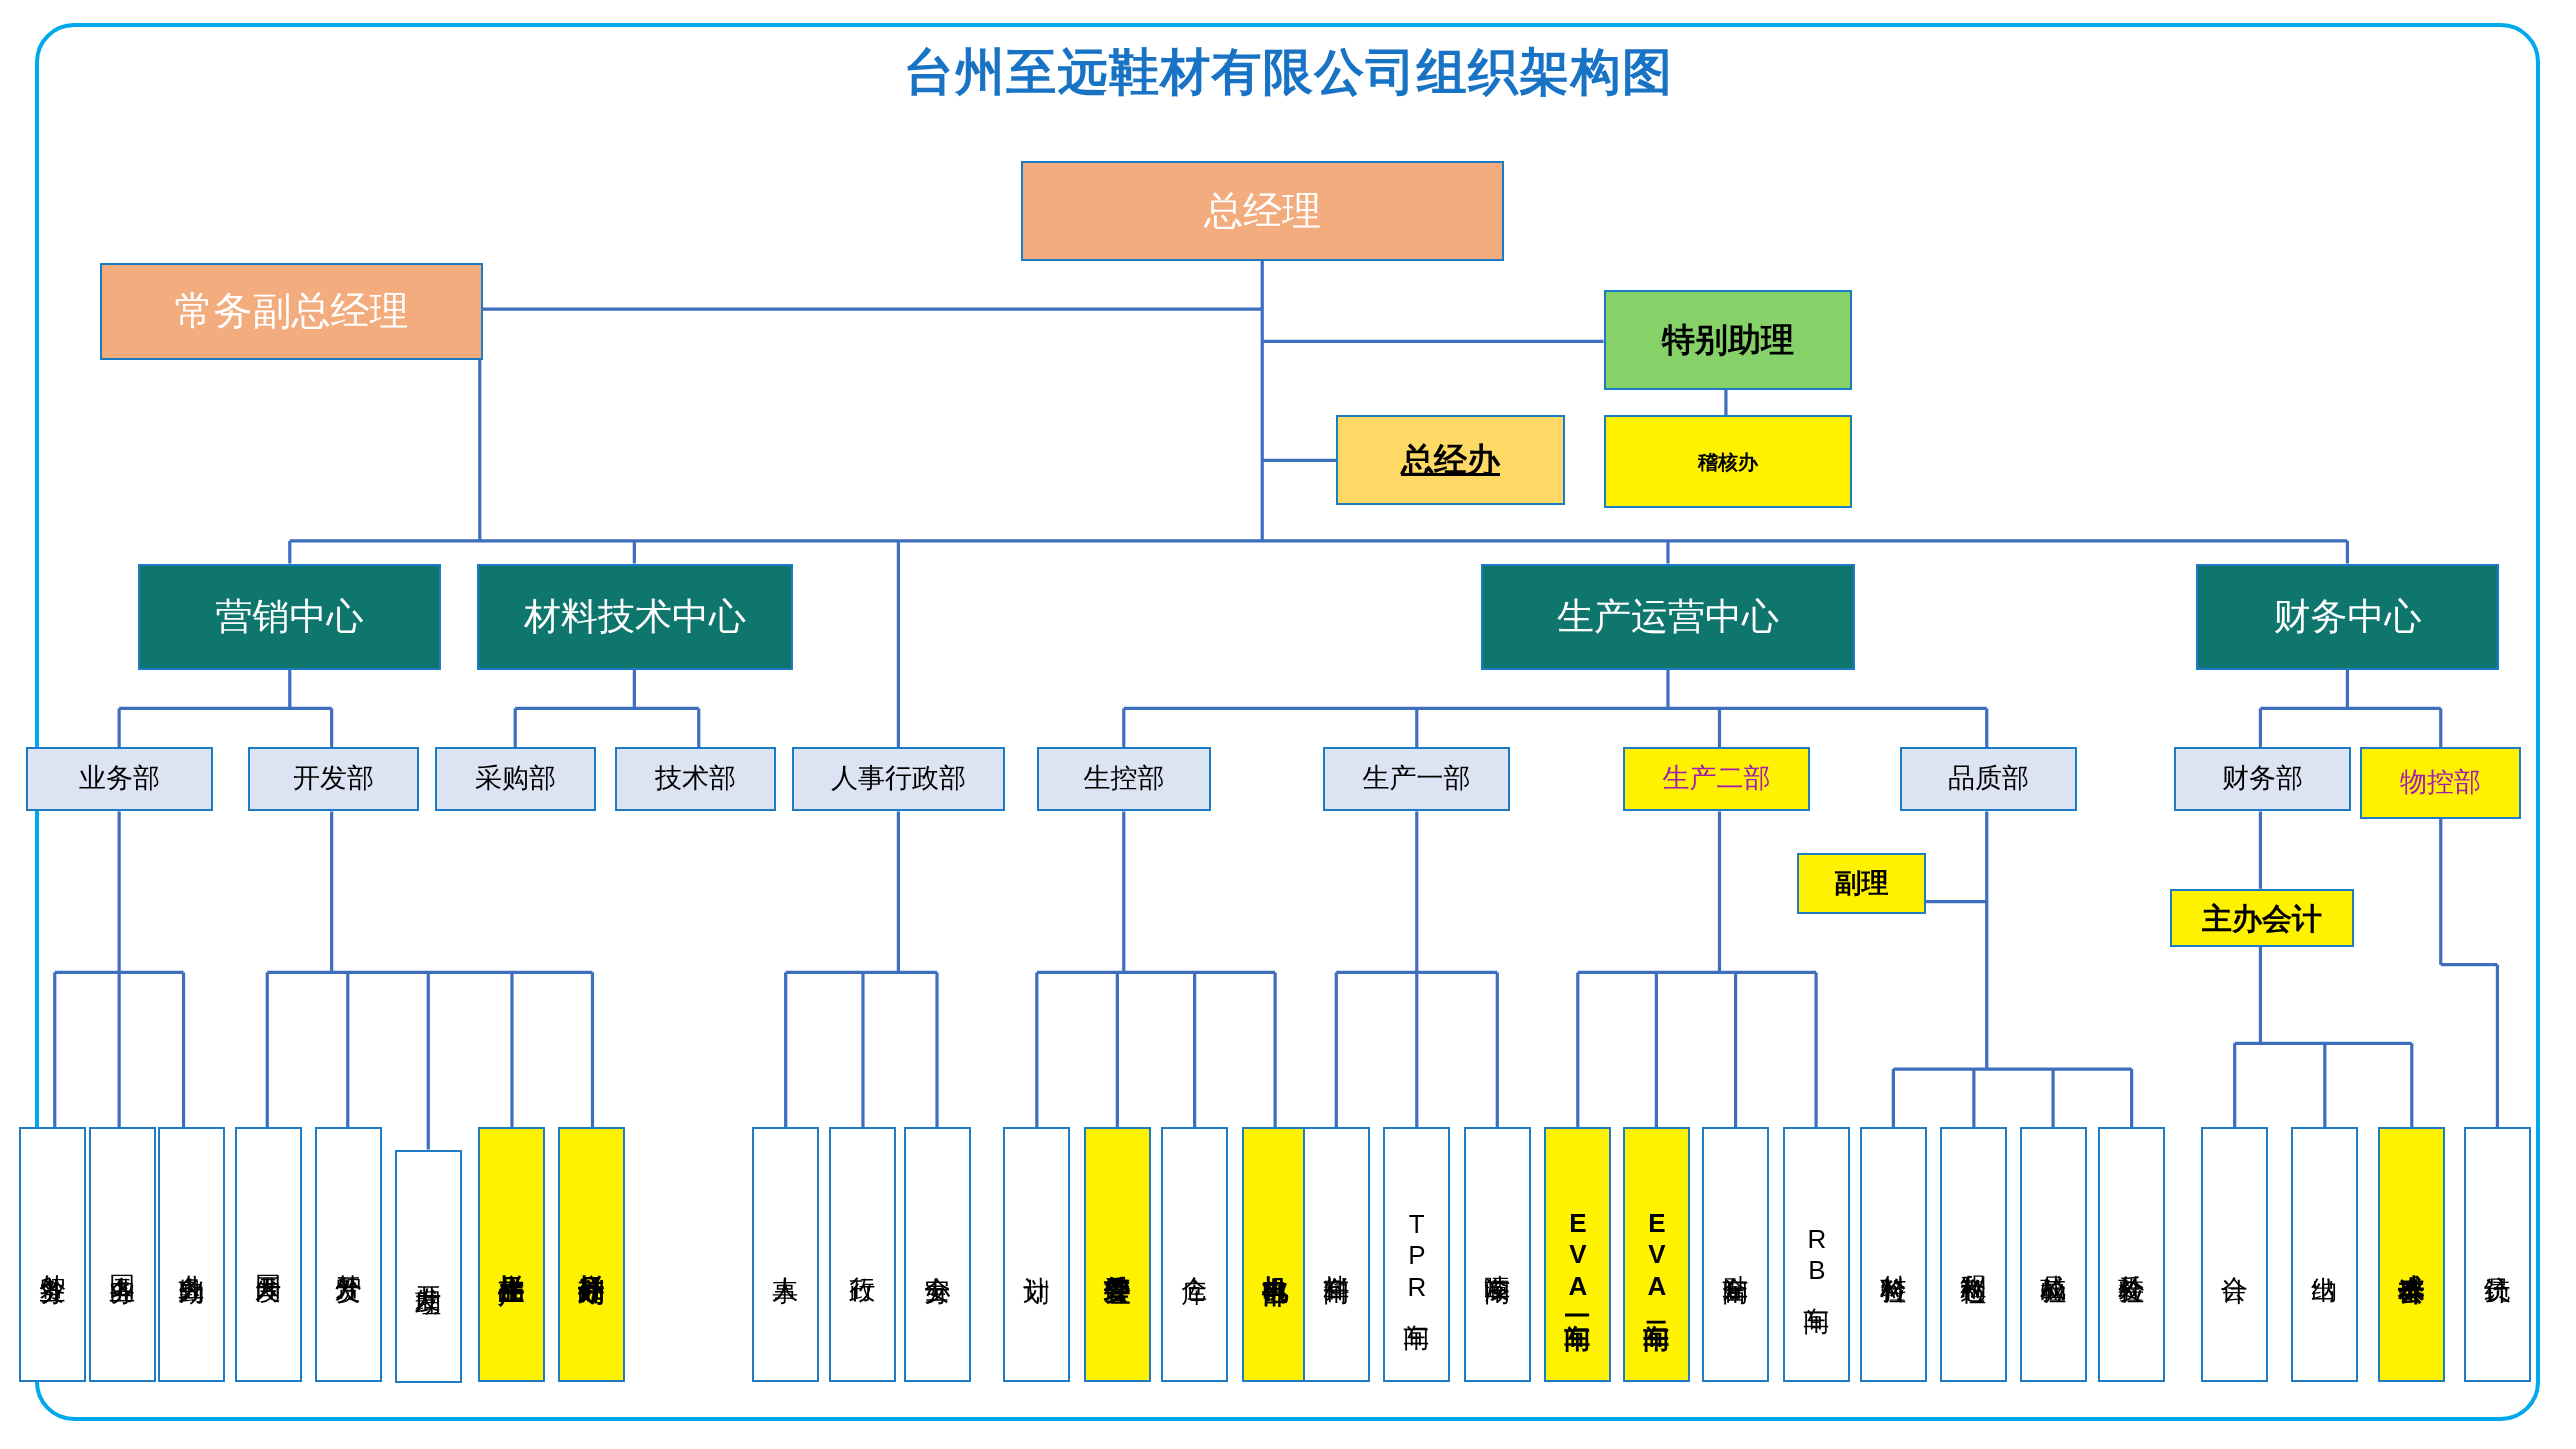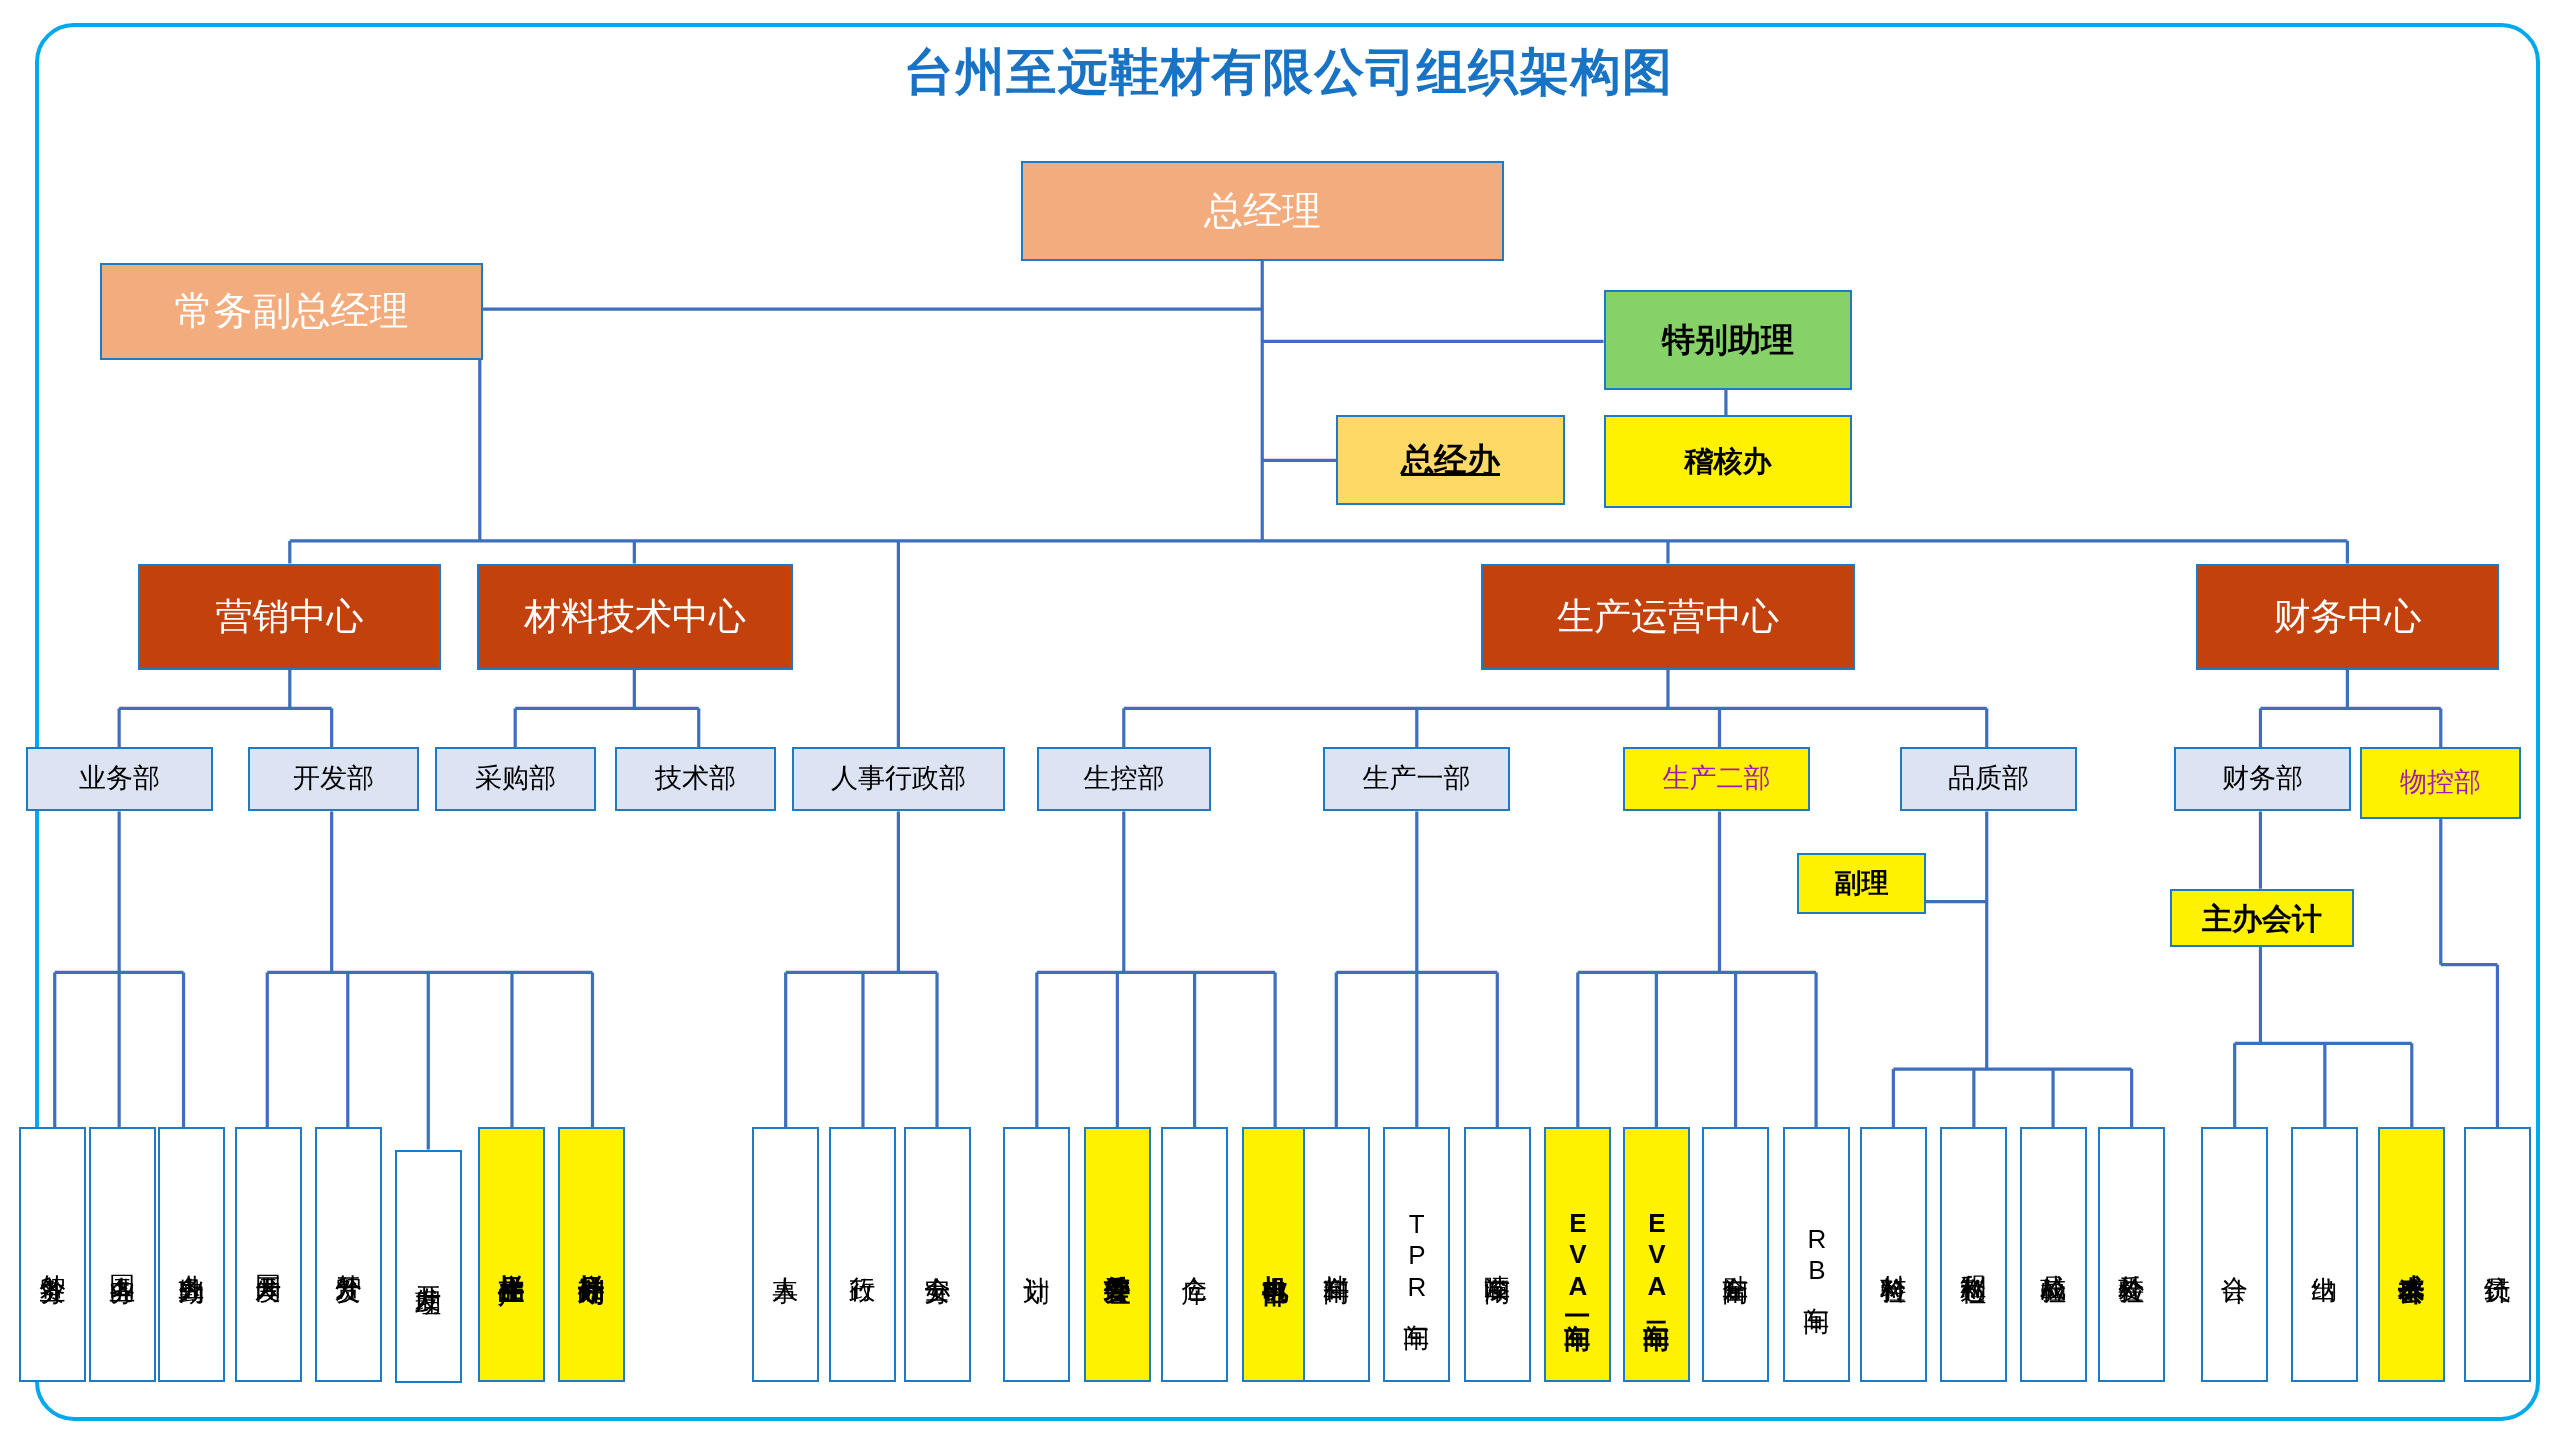--- a/index.html
+++ b/index.html
@@ -7,24 +7,24 @@
   #chart{position:relative;width:2576px;height:1449px;overflow:hidden;}
   svg.wires{position:absolute;left:0;top:0;width:2576px;height:1449px;}
   .frame{position:absolute;left:35px;top:22.5px;width:2505px;height:1398px;
          border:4.5px solid #00A8EC;border-radius:39px;box-sizing:border-box;}
   .title{position:absolute;left:799px;top:39px;width:979px;text-align:center;
          font-size:50px;font-weight:bold;color:#1873C4;letter-spacing:1.3px;
          font-family:"Liberation Sans","DejaVu Sans",sans-serif;white-space:nowrap;}
   .node{position:absolute;box-sizing:border-box;display:flex;align-items:center;
         justify-content:center;text-align:right;line-height:1.1;}
   .exec{background:#F3AC7E;border:2.6px solid #1C7BC4;color:#ffffff;font-size:39px;font-weight:normal;}
-  .center{background:#c2410c;border:2.6px solid #1C7BC4;color:#ffffff;font-size:37px;}
+  .center{background:#0f766e;border:2.6px solid #1C7BC4;color:#ffffff;font-size:37px;}
   .green{background:#86D168;border:2.6px solid #1C7BC4;color:#000000;font-size:33px;font-weight:bold;}
   .lightyellow{background:#FFD966;border:2.6px solid #1C7BC4;color:#000000;font-size:33px;font-weight:bold;text-decoration:underline;}
-  .yellow{background:#FFF200;border:2.6px solid #1C7BC4;color:#000000;font-size:29px;font-weight:bold;}
+  .yellow{background:#FFF200;border:2.6px solid #1C7BC4;color:#000000;font-size:20px;font-weight:bold;}
   .dept{background:#DCE3F2;border:2.6px solid #1C7BC4;color:#000000;font-size:27px;}
   .deptY{background:#FFF200;border:2.6px solid #1C7BC4;color:#a21caf;font-size:27px;}
   .leaf{background:#ffffff;border:2.6px solid #1C7BC4;color:#000000;font-size:26px;
         writing-mode:vertical-rl;text-orientation:upright;letter-spacing:1.3px;
         align-items:center;justify-content:center;padding-top:5.2px;}
   .leafY{background:#FFF200;border:2.6px solid #1C7BC4;color:#000000;font-size:26px;font-weight:bold;
         writing-mode:vertical-rl;text-orientation:upright;letter-spacing:1.3px;
         align-items:center;justify-content:center;padding-top:5.2px;}
 </style>
 </head>

